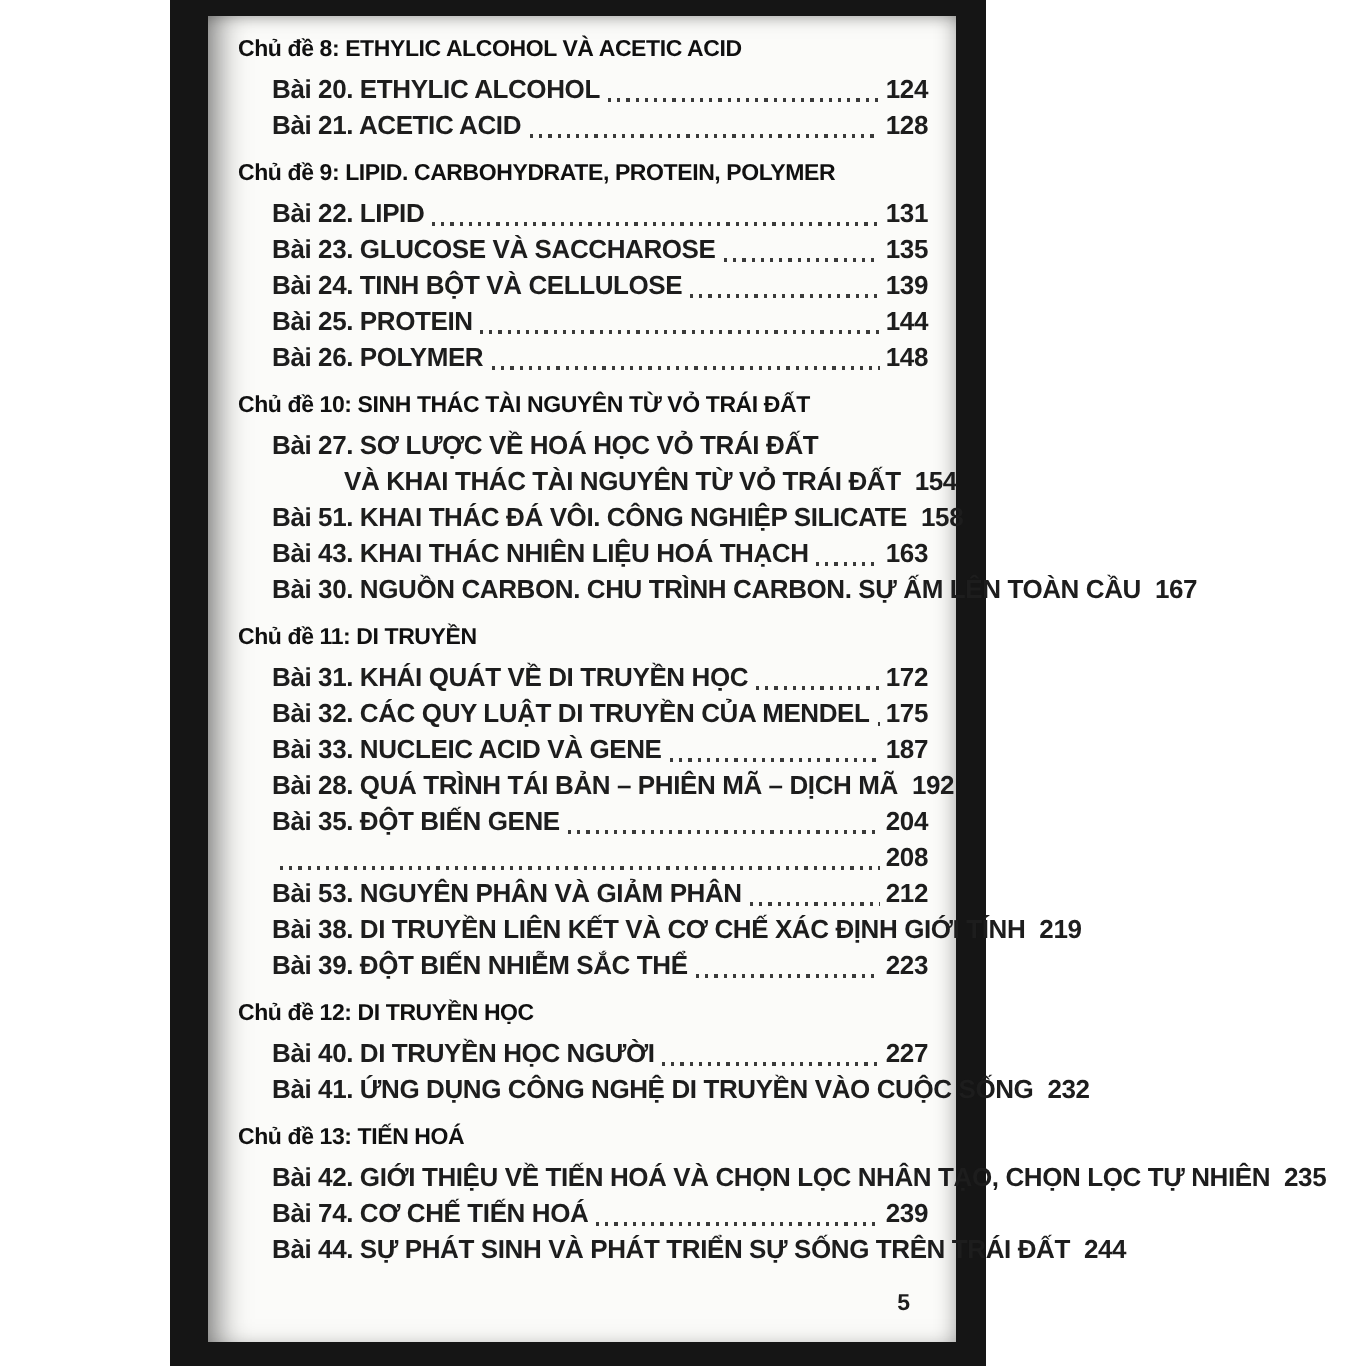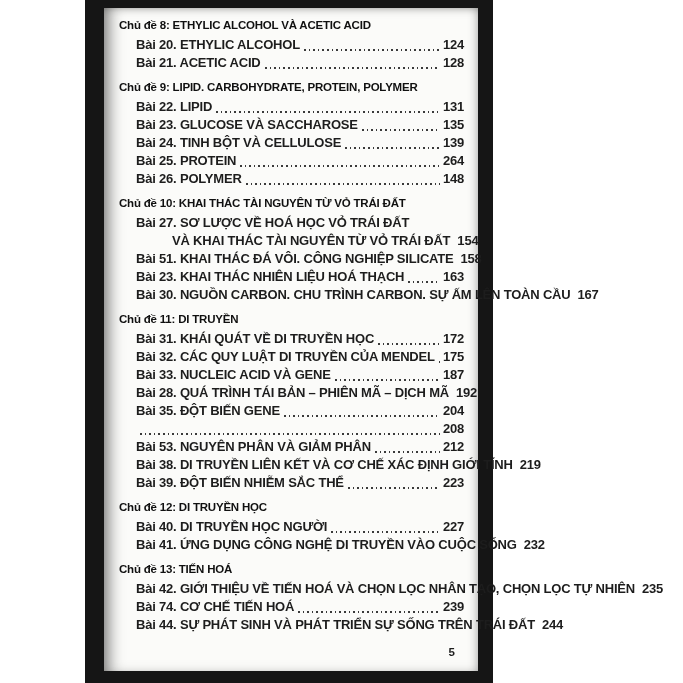--- a/index.html
+++ b/index.html
@@ -115,43 +115,43 @@
             <span class="entry-page">135</span>
           </div>
           <div class="entry-row">
             <span class="entry-label">Bài 24. TINH BỘT VÀ CELLULOSE</span>
             <span class="leader"></span>
             <span class="entry-page">139</span>
           </div>
           <div class="entry-row">
             <span class="entry-label">Bài 25. PROTEIN</span>
             <span class="leader"></span>
-            <span class="entry-page">264</span>
+            <span class="entry-page">144</span>
           </div>
           <div class="entry-row">
             <span class="entry-label">Bài 26. POLYMER</span>
             <span class="leader"></span>
             <span class="entry-page">148</span>
           </div>
-          <div class="section-title">Chủ đề 10: KHAI THÁC TÀI NGUYÊN TỪ VỎ TRÁI ĐẤT</div>
+          <div class="section-title">Chủ đề 10: SINH THÁC TÀI NGUYÊN TỪ VỎ TRÁI ĐẤT</div>
           <div class="entry-row">
             <span class="entry-label">Bài 27. SƠ LƯỢC VỀ HOÁ HỌC VỎ TRÁI ĐẤT</span>
           </div>
           <div class="entry-row cont">
             <span class="entry-label">VÀ KHAI THÁC TÀI NGUYÊN TỪ VỎ TRÁI ĐẤT</span>
             <span class="leader"></span>
             <span class="entry-page">154</span>
           </div>
           <div class="entry-row">
             <span class="entry-label">Bài 51. KHAI THÁC ĐÁ VÔI. CÔNG NGHIỆP SILICATE</span>
             <span class="leader"></span>
             <span class="entry-page">158</span>
           </div>
           <div class="entry-row">
-            <span class="entry-label">Bài 23. KHAI THÁC NHIÊN LIỆU HOÁ THẠCH</span>
+            <span class="entry-label">Bài 43. KHAI THÁC NHIÊN LIỆU HOÁ THẠCH</span>
             <span class="leader"></span>
             <span class="entry-page">163</span>
           </div>
           <div class="entry-row">
             <span class="entry-label">Bài 30. NGUỒN CARBON. CHU TRÌNH CARBON. SỰ ẤM LÊN TOÀN CẦU</span>
             <span class="leader"></span>
             <span class="entry-page">167</span>
           </div>
           <div class="section-title">Chủ đề 11: DI TRUYỀN</div>
           <div class="entry-row">

